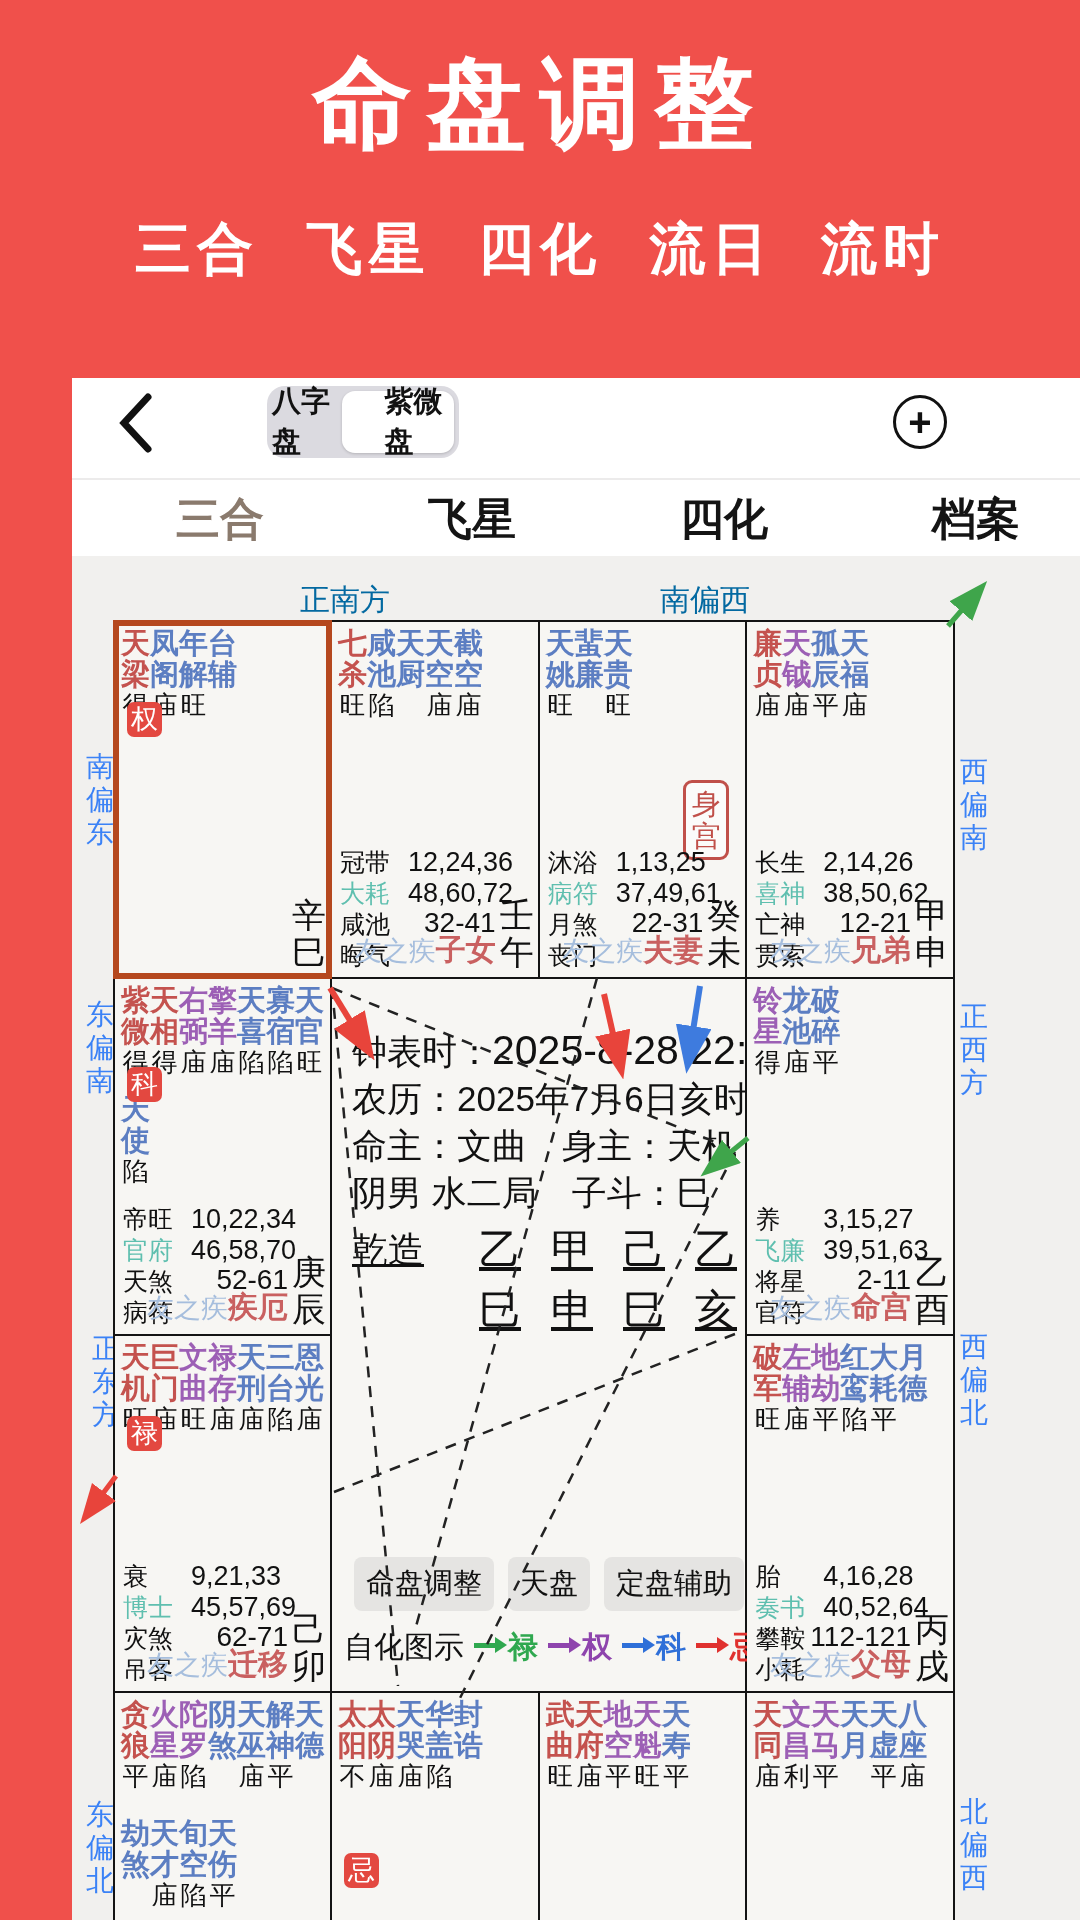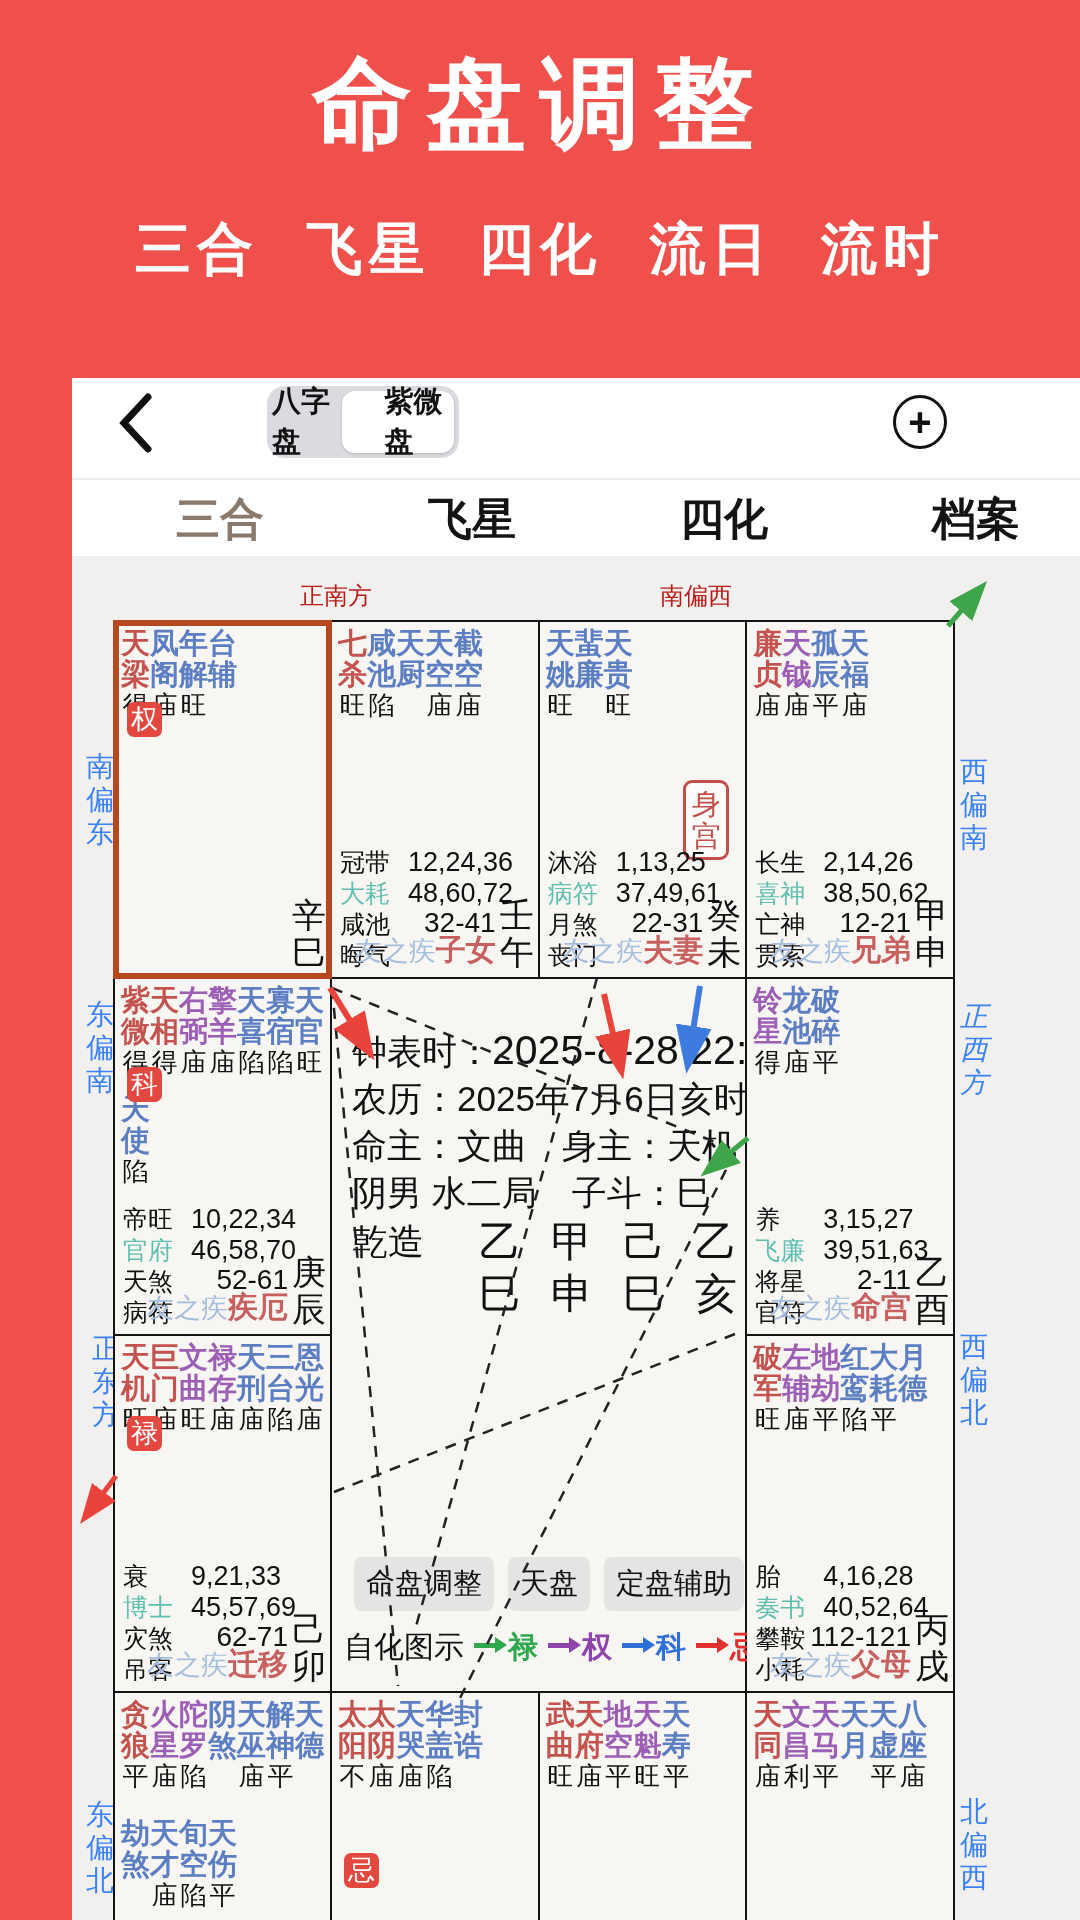--- a/index.html
+++ b/index.html
@@ -20,21 +20,21 @@
   .seg .opt.sel{background:#fff;font-weight:800;box-shadow:0 1px 3px rgba(0,0,0,.18);padding-left:43px;}
   .plus{position:absolute;left:821px;top:17px;width:48px;height:48px;border:3px solid #111;border-radius:50%;
         display:flex;align-items:center;justify-content:center;font-size:40px;font-weight:700;line-height:1;}
   .tabrow{position:absolute;left:0;top:100px;width:100%;height:78px;background:#fff;border-top:2px solid #ECEBEB;
           display:flex;align-items:center;}
   .tab{flex:1;text-align:center;font-size:44px;font-weight:600;color:#141414;position:relative;margin-left:44px;}
   .tab.active{color:#8A7A6D;}
   .tab.active::after{content:"";position:absolute;left:50%;transform:translateX(-50%);bottom:-14px;width:112px;height:5px;background:#8A7A6D;}
   .chartbg{position:absolute;left:0;top:178px;right:0;bottom:0;background:#F1F0EE;}
   
-  .dir-h{position:absolute;font-size:24px;color:#b91c1c;white-space:nowrap;}
+  .dir-h{position:absolute;font-size:30px;color:#0369a1;white-space:nowrap;}
   .dir-v{position:absolute;width:32px;font-size:28px;line-height:33px;text-align:center;color:#3b82f6;}
   
   .grid{position:absolute;left:41px;top:242px;width:842px;display:grid;
         grid-template-columns:repeat(4,1fr);grid-template-rows:repeat(4,355px);
         gap:2px;padding:2px;background:#141414;box-sizing:border-box;}
   .cell{background:#F7F6F3;position:relative;padding:6px;box-sizing:border-box;}
   .cell.hl::after{content:"";position:absolute;inset:-2px;border:6px solid #B5481E;pointer-events:none;}
   .center-cell{grid-row:2 / span 2;grid-column:2 / span 2;}
   .stars{display:flex;}
   .star-col{width:29px;text-align:center;}
@@ -52,21 +52,21 @@
   .teal{color:#5FBFAF;}
   .nums{font-size:27px;padding-left:12px;white-space:nowrap;}
   .range{position:absolute;right:0;bottom:32px;font-size:28px;white-space:nowrap;}
   .tags{position:absolute;right:0;bottom:0;white-space:nowrap;}
   .tag-overlay{color:#A6BEDD;font-size:27px;}
   .tag-name{color:#C96060;font-size:30px;font-weight:700;}
   .sb{position:absolute;right:3px;bottom:6px;width:36px;text-align:center;font-size:34px;line-height:37px;color:#111;}
   
   .cinfo{position:absolute;left:20px;top:48px;line-height:47px;font-size:35px;white-space:nowrap;}
   .cinfo .big{font-size:41px;}
-  .bz{display:flex;font-size:42px;line-height:52px;}
+  .bz{display:flex;font-size:42px;margin-top:8px;line-height:52px;text-decoration:underline;}
   .bz .lbl{width:112px;font-size:36px;}
   .bz .chx{width:72px;text-align:center;}
   .btns{position:absolute;left:22px;top:578px;display:flex;gap:14px;}
   .btn{background:#E5E4E2;border-radius:8px;padding:7px 12px;font-size:29px;white-space:nowrap;}
   .legend{position:absolute;left:12px;top:648px;display:flex;align-items:center;font-size:30px;white-space:nowrap;}
   .arr{position:relative;width:22px;height:5px;background:currentColor;display:inline-block;margin:0 12px 4px 10px;}
   .arr::after{content:"";position:absolute;right:-11px;top:-6px;border-left:12px solid currentColor;
               border-top:8px solid transparent;border-bottom:8px solid transparent;}
   .overlay-svg{position:absolute;left:0;top:0;width:1080px;height:1920px;pointer-events:none;z-index:6;}
 </style>
@@ -106,21 +106,21 @@
 
     <div class="chartbg"></div>
 
     <div class="dir-h" style="left:228px;top:202px;">正南方</div>
     <div class="dir-h" style="left:588px;top:202px;">南偏西</div>
     <div class="dir-v" style="left:12px;top:372px;">南偏东</div>
     <div class="dir-v" style="left:12px;top:620px;">东偏南</div>
     <div class="dir-v" style="left:12px;top:954px;margin-left:6px;">正东方</div>
     <div class="dir-v" style="left:12px;top:1420px;">东偏北</div>
     <div class="dir-v" style="left:886px;top:377px;">西偏南</div>
-    <div class="dir-v" style="left:886px;top:622px;font-style:italic;">正西方</div>
+    <div class="dir-v" style="left:886px;top:622px;">正西方</div>
     <div class="dir-v" style="left:886px;top:952px;">西偏北</div>
     <div class="dir-v" style="left:886px;top:1417px;">北偏西</div>
 
     <div class="grid">
       <div class="cell center-cell">
         <div class="cinfo">
           <div><span>钟表时：</span><span class="big">2025-8-28 22:53</span></div>
           <div>农历：2025年7月6日亥时</div>
           <div>命主：文曲　身主：天机</div>
           <div>阴男 水二局　子斗：巳</div>

